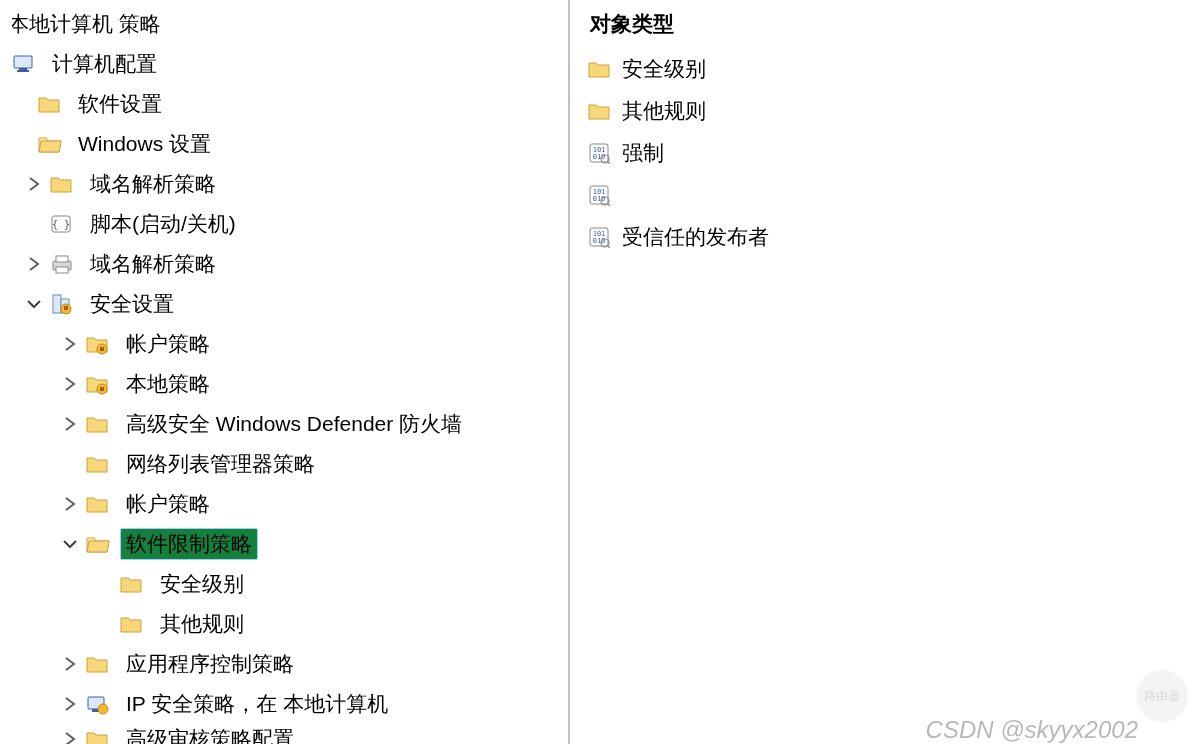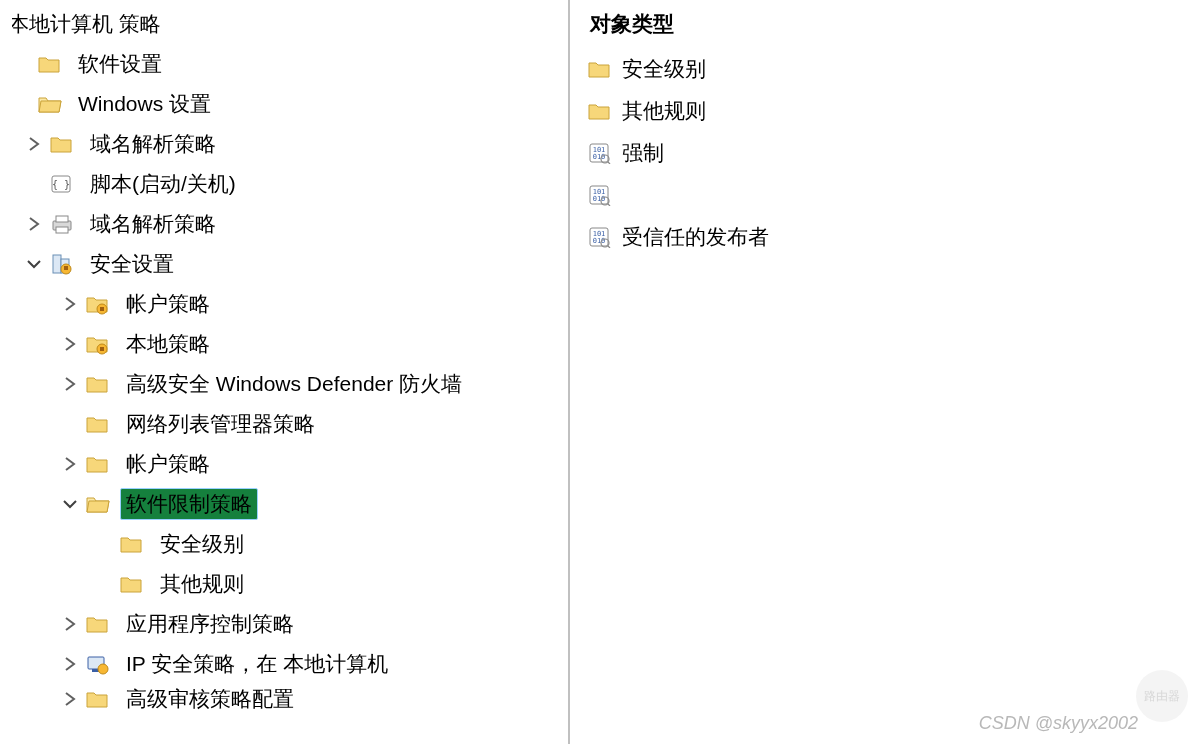--- a/index.html
+++ b/index.html
@@ -83,23 +83,23 @@
   }
   .detail-row {
     display: flex;
     align-items: center;
     height: 42px;
     padding-left: 18px;
   }
   .watermark {
     position: absolute;
     right: 60px;
-    bottom: 10px;
+    bottom: 0;
     color: #b8b8b8;
-    font-size: 18px;
+    font-size: 24px;
     font-style: italic;
     font-family: "Segoe UI", sans-serif;
   }
   .wm-logo {
     position: absolute;
     right: 10px;
     bottom: 22px;
     width: 52px;
     height: 52px;
     border-radius: 50%;
@@ -170,20 +170,28 @@
 </svg>
 
 <div class="container">
 
   <div class="left-panel">
 
     <div class="tree-row indent-0 partial">
       <span class="label">本地计算机 策略</span>
     </div>
 
+    <div class="tree-row indent-0">
+      <span class="icon">
+          <svg width="24" height="22">
+            <use href="#ico-computer"></use>
+          </svg>
+        </span>
+      <span class="label">计算机配置</span>
+    </div>
 
     <div class="tree-row indent-0">
       <span class="expander none"></span>
       <span class="icon">
           <svg width="24" height="22">
             <use href="#ico-folder-closed"></use>
           </svg>
         </span>
       <span class="label">软件设置</span>
     </div>

